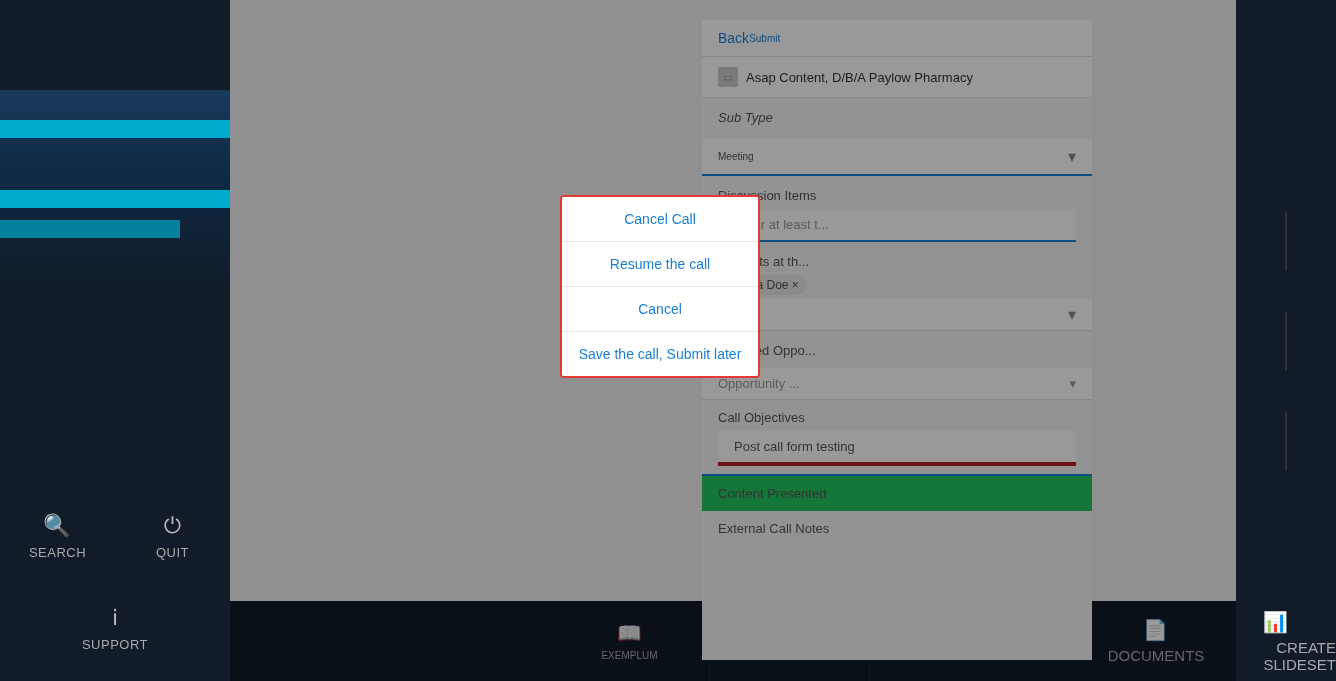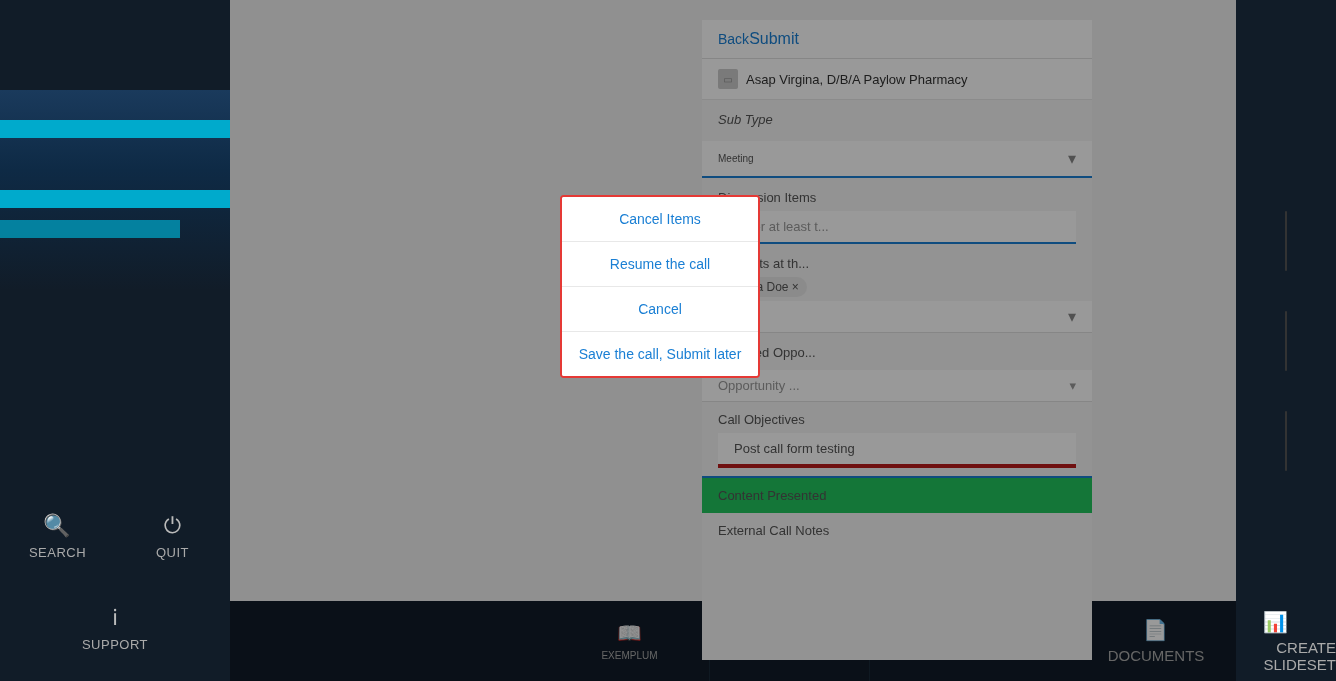--- a/index.html
+++ b/index.html
@@ -167,21 +167,21 @@
     .form-header .back-btn {
       color: #1a7fd4;
       font-size: 14px;
       cursor: pointer;
       background: none;
       border: none;
     }
 
     .form-header .submit-btn {
       color: #1a7fd4;
-      font-size: 16px;
+      font-size: 10px;
       cursor: pointer;
       background: none;
       border: none;
     }
 
     .form-content {
       padding: 0;
       overflow-y: auto;
       height: calc(100% - 44px);
       background: #f5f5f5;
@@ -471,21 +471,21 @@
 <div class="form-area">
 
   <div class="form-panel">
     <div class="form-header">
       <button class="back-btn">Back</button>
       <button class="submit-btn">Submit</button>
     </div>
     <div class="form-content">
       <div class="pharmacy-row">
         <div class="pharmacy-icon">▭</div>
-        <span class="pharmacy-name">Asap Virgina, D/B/A Paylow Pharmacy</span>
+        <span class="pharmacy-name">Asap Content, D/B/A Paylow Pharmacy</span>
       </div>
 
       <div class="form-section">
         <div class="form-section-label">Sub Type</div>
       </div>
       <div class="form-input-row">
         <span class="form-input-value">Meeting</span>
         <span class="form-input-arrow">▾</span>
       </div>
 
@@ -528,21 +528,21 @@
         <div class="form-section-label">External Call Notes</div>
       </div>
     </div>
   </div>
 </div>
 
 <div class="overlay-dim"></div>
 
 <div class="modal-overlay">
   <div class="modal-box">
-    <div class="modal-option">Cancel Items</div>
+    <div class="modal-option">Cancel Call</div>
     <div class="modal-option">Resume the call</div>
     <div class="modal-option">Cancel</div>
     <div class="modal-option">Save the call, Submit later</div>
   </div>
 </div>
 
 <div class="bottom-bar">
   <div class="bottom-bar-item">
     <span class="icon">📖</span>
     <span class="label">EXEMPLUM</span>

